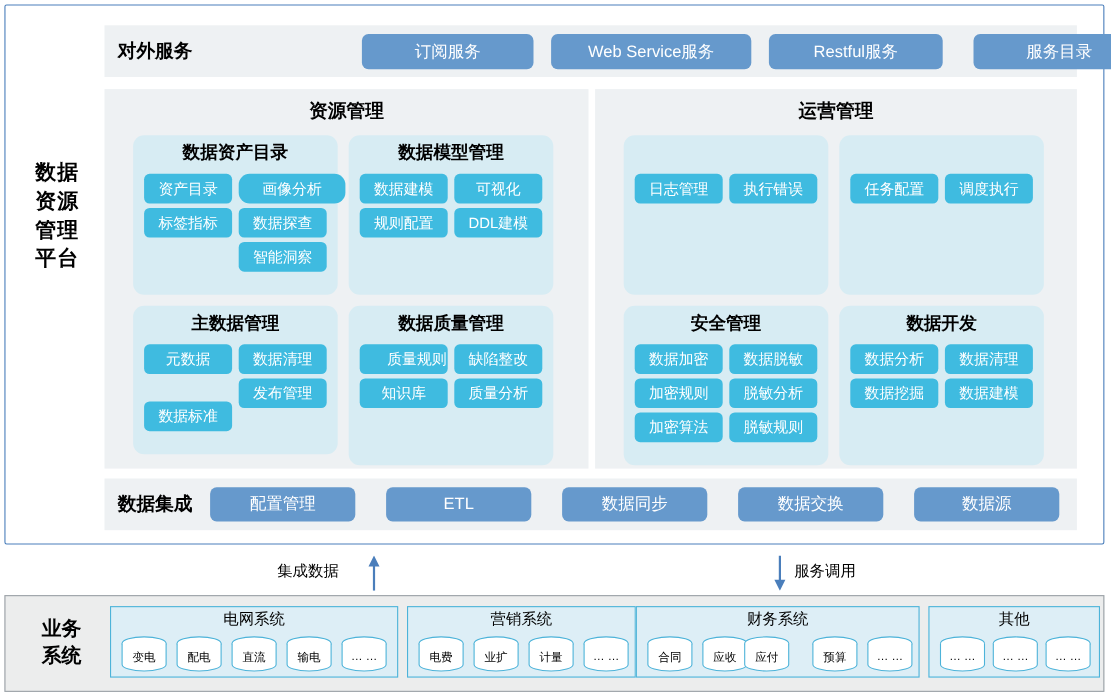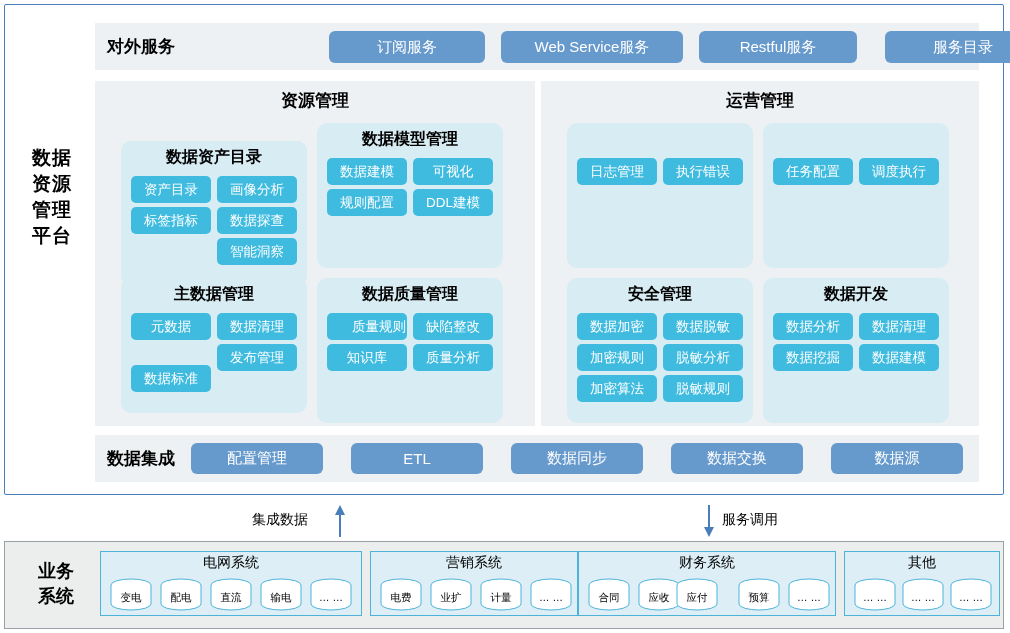--- a/index.html
+++ b/index.html
@@ -170,25 +170,25 @@
       <div class="band-label" style="margin-left:12px;width:100px;">对外服务</div>
       <div class="pill-blue" style="position:absolute;left:234px;top:8px;width:156px;height:32px;">订阅服务</div>
       <div class="pill-blue" style="position:absolute;left:406px;top:8px;width:182px;height:32px;">Web Service服务</div>
       <div class="pill-blue" style="position:absolute;left:604px;top:8px;width:158px;height:32px;">Restful服务</div>
       <div class="pill-blue" style="position:absolute;left:790px;top:8px;width:156px;height:32px;">服务目录</div>
     </div>
 
     <div class="panel" style="left:90px;top:76px;width:440px;height:345px;">
       <div class="panel-title">资源管理</div>
 
-      <div class="card" style="left:26px;top:60px;width:186px;height:145px;">
+      <div class="card" style="left:26px;top:42px;width:186px;height:145px;">
         <div class="card-title">数据资产目录</div>
         <div class="chip" style="left:10px;top:35px;width:80px;height:27px;">资产目录</div>
         <div class="chip" style="left:10px;top:66px;width:80px;height:27px;">标签指标</div>
-        <div class="chip" style="left:96px;top:35px;width:80px;height:27px;">画像分析</div>
+        <div class="chip" style="left:96px;top:35px;width:97px;height:27px;border-radius:10px;">画像分析</div>
         <div class="chip" style="left:96px;top:66px;width:80px;height:27px;">数据探查</div>
         <div class="chip" style="left:96px;top:97px;width:80px;height:27px;">智能洞察</div>
       </div>
 
       <div class="card" style="left:222px;top:42px;width:186px;height:145px;">
         <div class="card-title">数据模型管理</div>
         <div class="chip" style="left:10px;top:35px;width:80px;height:27px;">数据建模</div>
         <div class="chip" style="left:10px;top:66px;width:80px;height:27px;">规则配置</div>
         <div class="chip" style="left:96px;top:35px;width:80px;height:27px;">可视化</div>
         <div class="chip" style="left:96px;top:66px;width:80px;height:27px;">DDL建模</div>

